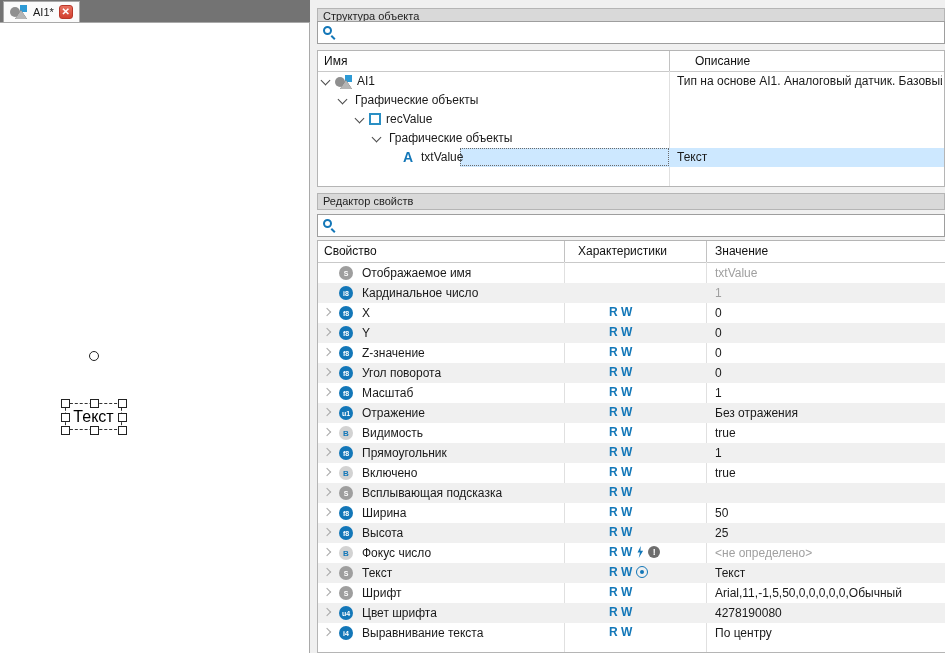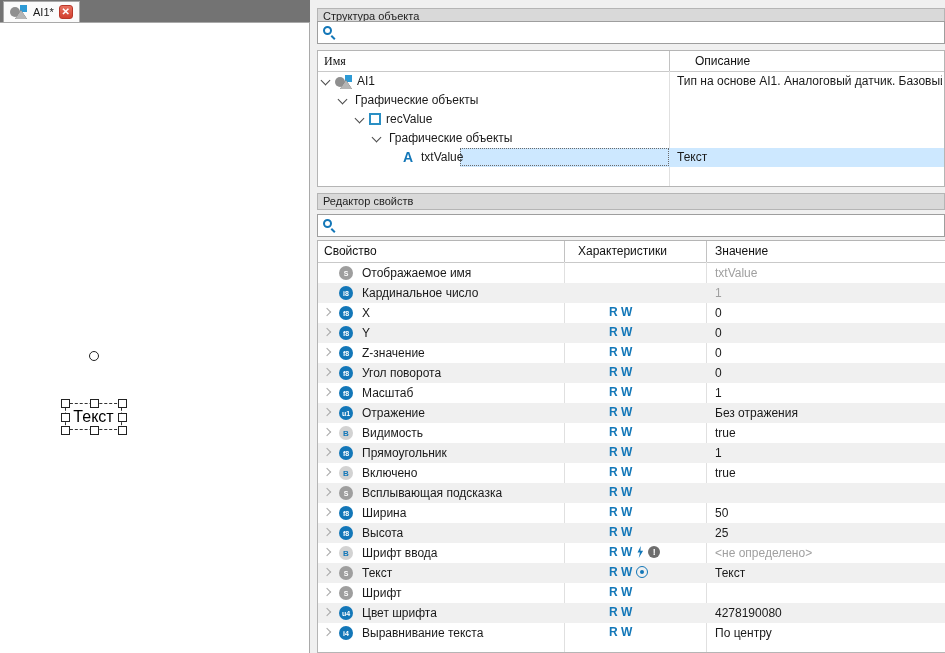--- a/index.html
+++ b/index.html
@@ -120,21 +120,21 @@
 
 <div class="searchbox abs" style="left:317px; top:21px;">
   <span class="lens">
       <span class="ring"></span>
       <span class="stick"></span>
     </span>
   <input value="" style="">
 </div>
 
 <div id="tree-table" class="table abs" style="left:317px; top:50px; width:628px; height:137px;">
-  <div class="col-header" style="left:6px;font-family:Liberation Serif, serif;">Имя</div>
+  <div class="col-header" style="left:6px;">Имя</div>
   <div class="col-header" style="left:377px;">Описание</div>
   <div class="hline" style="top:20px;"></div>
   <div class="vline hdr" style="left:351px; height:20px;"></div>
   <div class="vline" style="left:351px; top:20px; height:117px;"></div>
   <div id="tree-body">
       <div class="tree-row" style="top: 21px;">
         <span class="chev-down" style="left: 4px;"></span>
         <span class="obj-icon tree-objicon" style="left: 17px;">
           <span class="sq"></span>
           <span class="ci"></span>
@@ -300,21 +300,21 @@
         <span class="type-badge">f8</span>
         <span class="prop-label">Высота</span>
         <span class="rw">
           <span>R W</span>
         </span>
         <span class="prop-value">25</span>
       </div>
       <div class="prop-row" style="top: 302px;">
         <span class="chev-right" style="left: 6px;"></span>
         <span class="type-badge boolb">B</span>
-        <span class="prop-label">Шрифт ввода</span>
+        <span class="prop-label">Фокус число</span>
         <span class="rw">
           <span>R W</span>
           <span class="bolt"></span>
           <span class="alert-ic">!</span>
         </span>
         <span class="prop-value muted">&lt;не определено&gt;</span>
       </div>
       <div class="prop-row alt" style="top: 322px;">
         <span class="chev-right" style="left: 6px;"></span>
         <span class="type-badge gray">S</span>
@@ -325,20 +325,21 @@
         </span>
         <span class="prop-value">Текст</span>
       </div>
       <div class="prop-row" style="top: 342px;">
         <span class="chev-right" style="left: 6px;"></span>
         <span class="type-badge gray">S</span>
         <span class="prop-label">Шрифт</span>
         <span class="rw">
           <span>R W</span>
         </span>
+        <span class="prop-value">Arial,11,-1,5,50,0,0,0,0,0,Обычный</span>
       </div>
       <div class="prop-row alt" style="top: 362px;">
         <span class="chev-right" style="left: 6px;"></span>
         <span class="type-badge">u4</span>
         <span class="prop-label">Цвет шрифта</span>
         <span class="rw">
           <span>R W</span>
         </span>
         <span class="prop-value">4278190080</span>
       </div>

